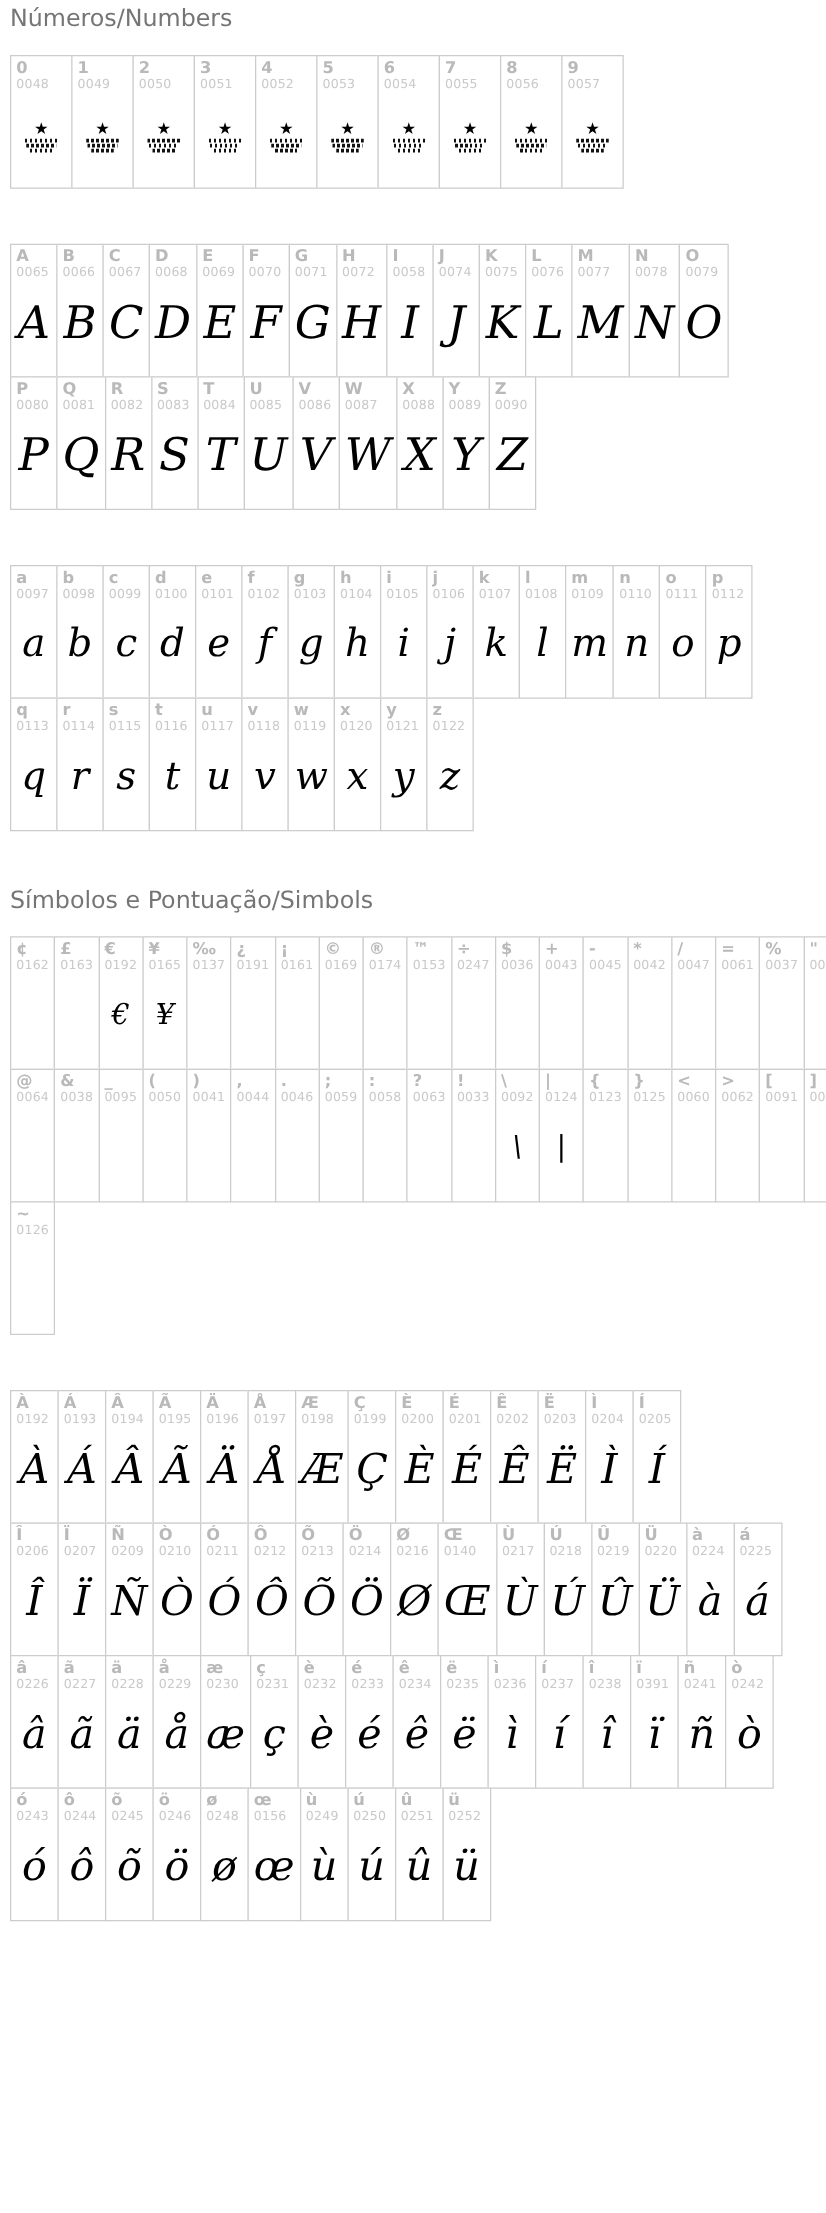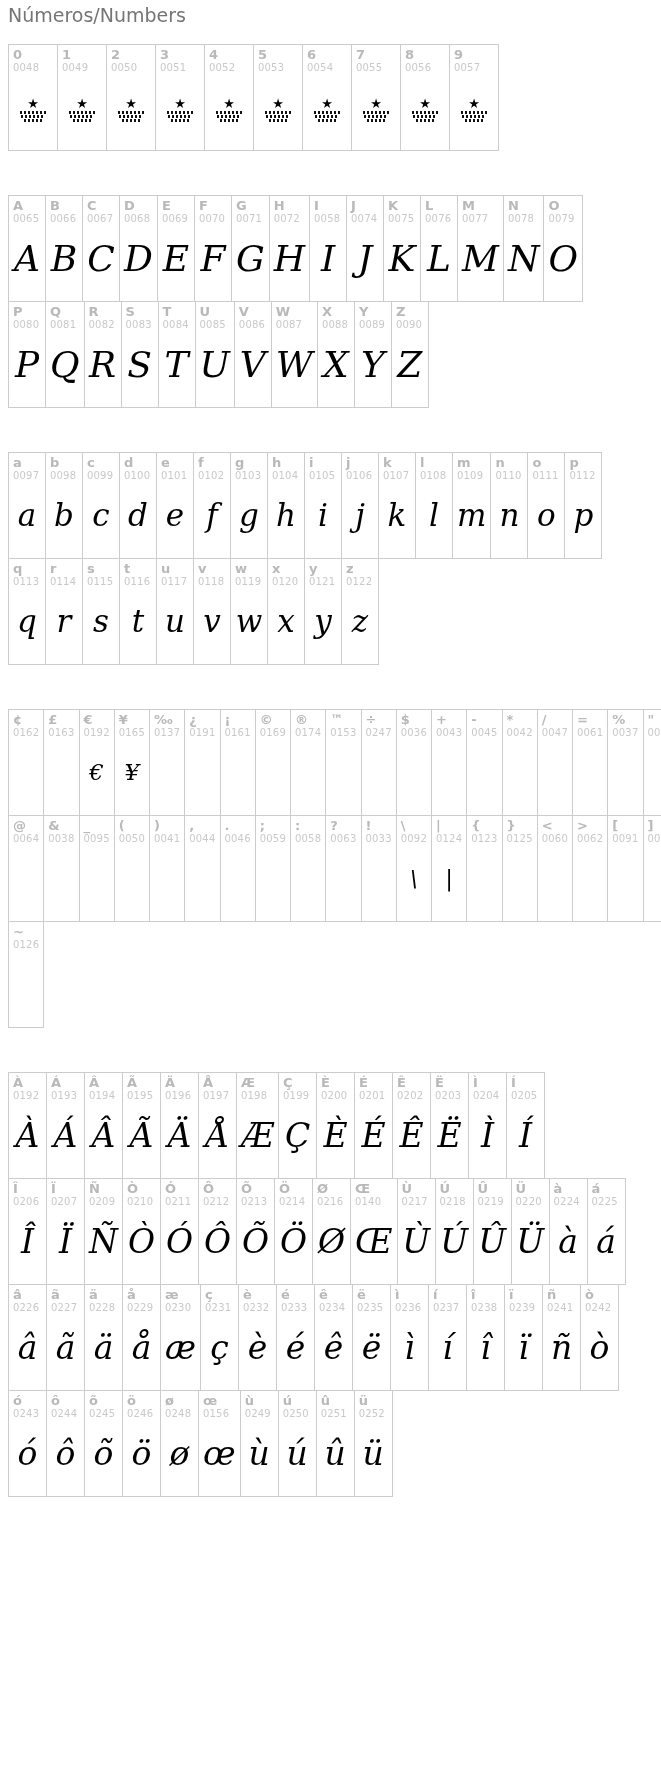--- a/index.html
+++ b/index.html
@@ -381,20 +381,21 @@
           </div>
           <div class="cell">
             <div class="cell-char">z</div>
             <div class="cell-code">0122</div>
             <div class="cell-glyph">z</div>
           </div>
         </div>
       </div>
     </section>
     <section class="section sec-symbols">
+      <h2 class="section-title">Símbolos e Pontuação/Simbols</h2>
       <div class="grid">
         <div class="row">
           <div class="cell">
             <div class="cell-char">¢</div>
             <div class="cell-code">0162</div>
             <div class="cell-glyph"></div>
           </div>
           <div class="cell">
             <div class="cell-char">£</div>
             <div class="cell-code">0163</div>
@@ -809,21 +810,21 @@
             <div class="cell-code">0237</div>
             <div class="cell-glyph">í</div>
           </div>
           <div class="cell">
             <div class="cell-char">î</div>
             <div class="cell-code">0238</div>
             <div class="cell-glyph">î</div>
           </div>
           <div class="cell">
             <div class="cell-char">ï</div>
-            <div class="cell-code">0239</div>
+            <div class="cell-code">0391</div>
             <div class="cell-glyph">ï</div>
           </div>
           <div class="cell">
             <div class="cell-char">ñ</div>
             <div class="cell-code">0241</div>
             <div class="cell-glyph">ñ</div>
           </div>
           <div class="cell">
             <div class="cell-char">ò</div>
             <div class="cell-code">0242</div>

